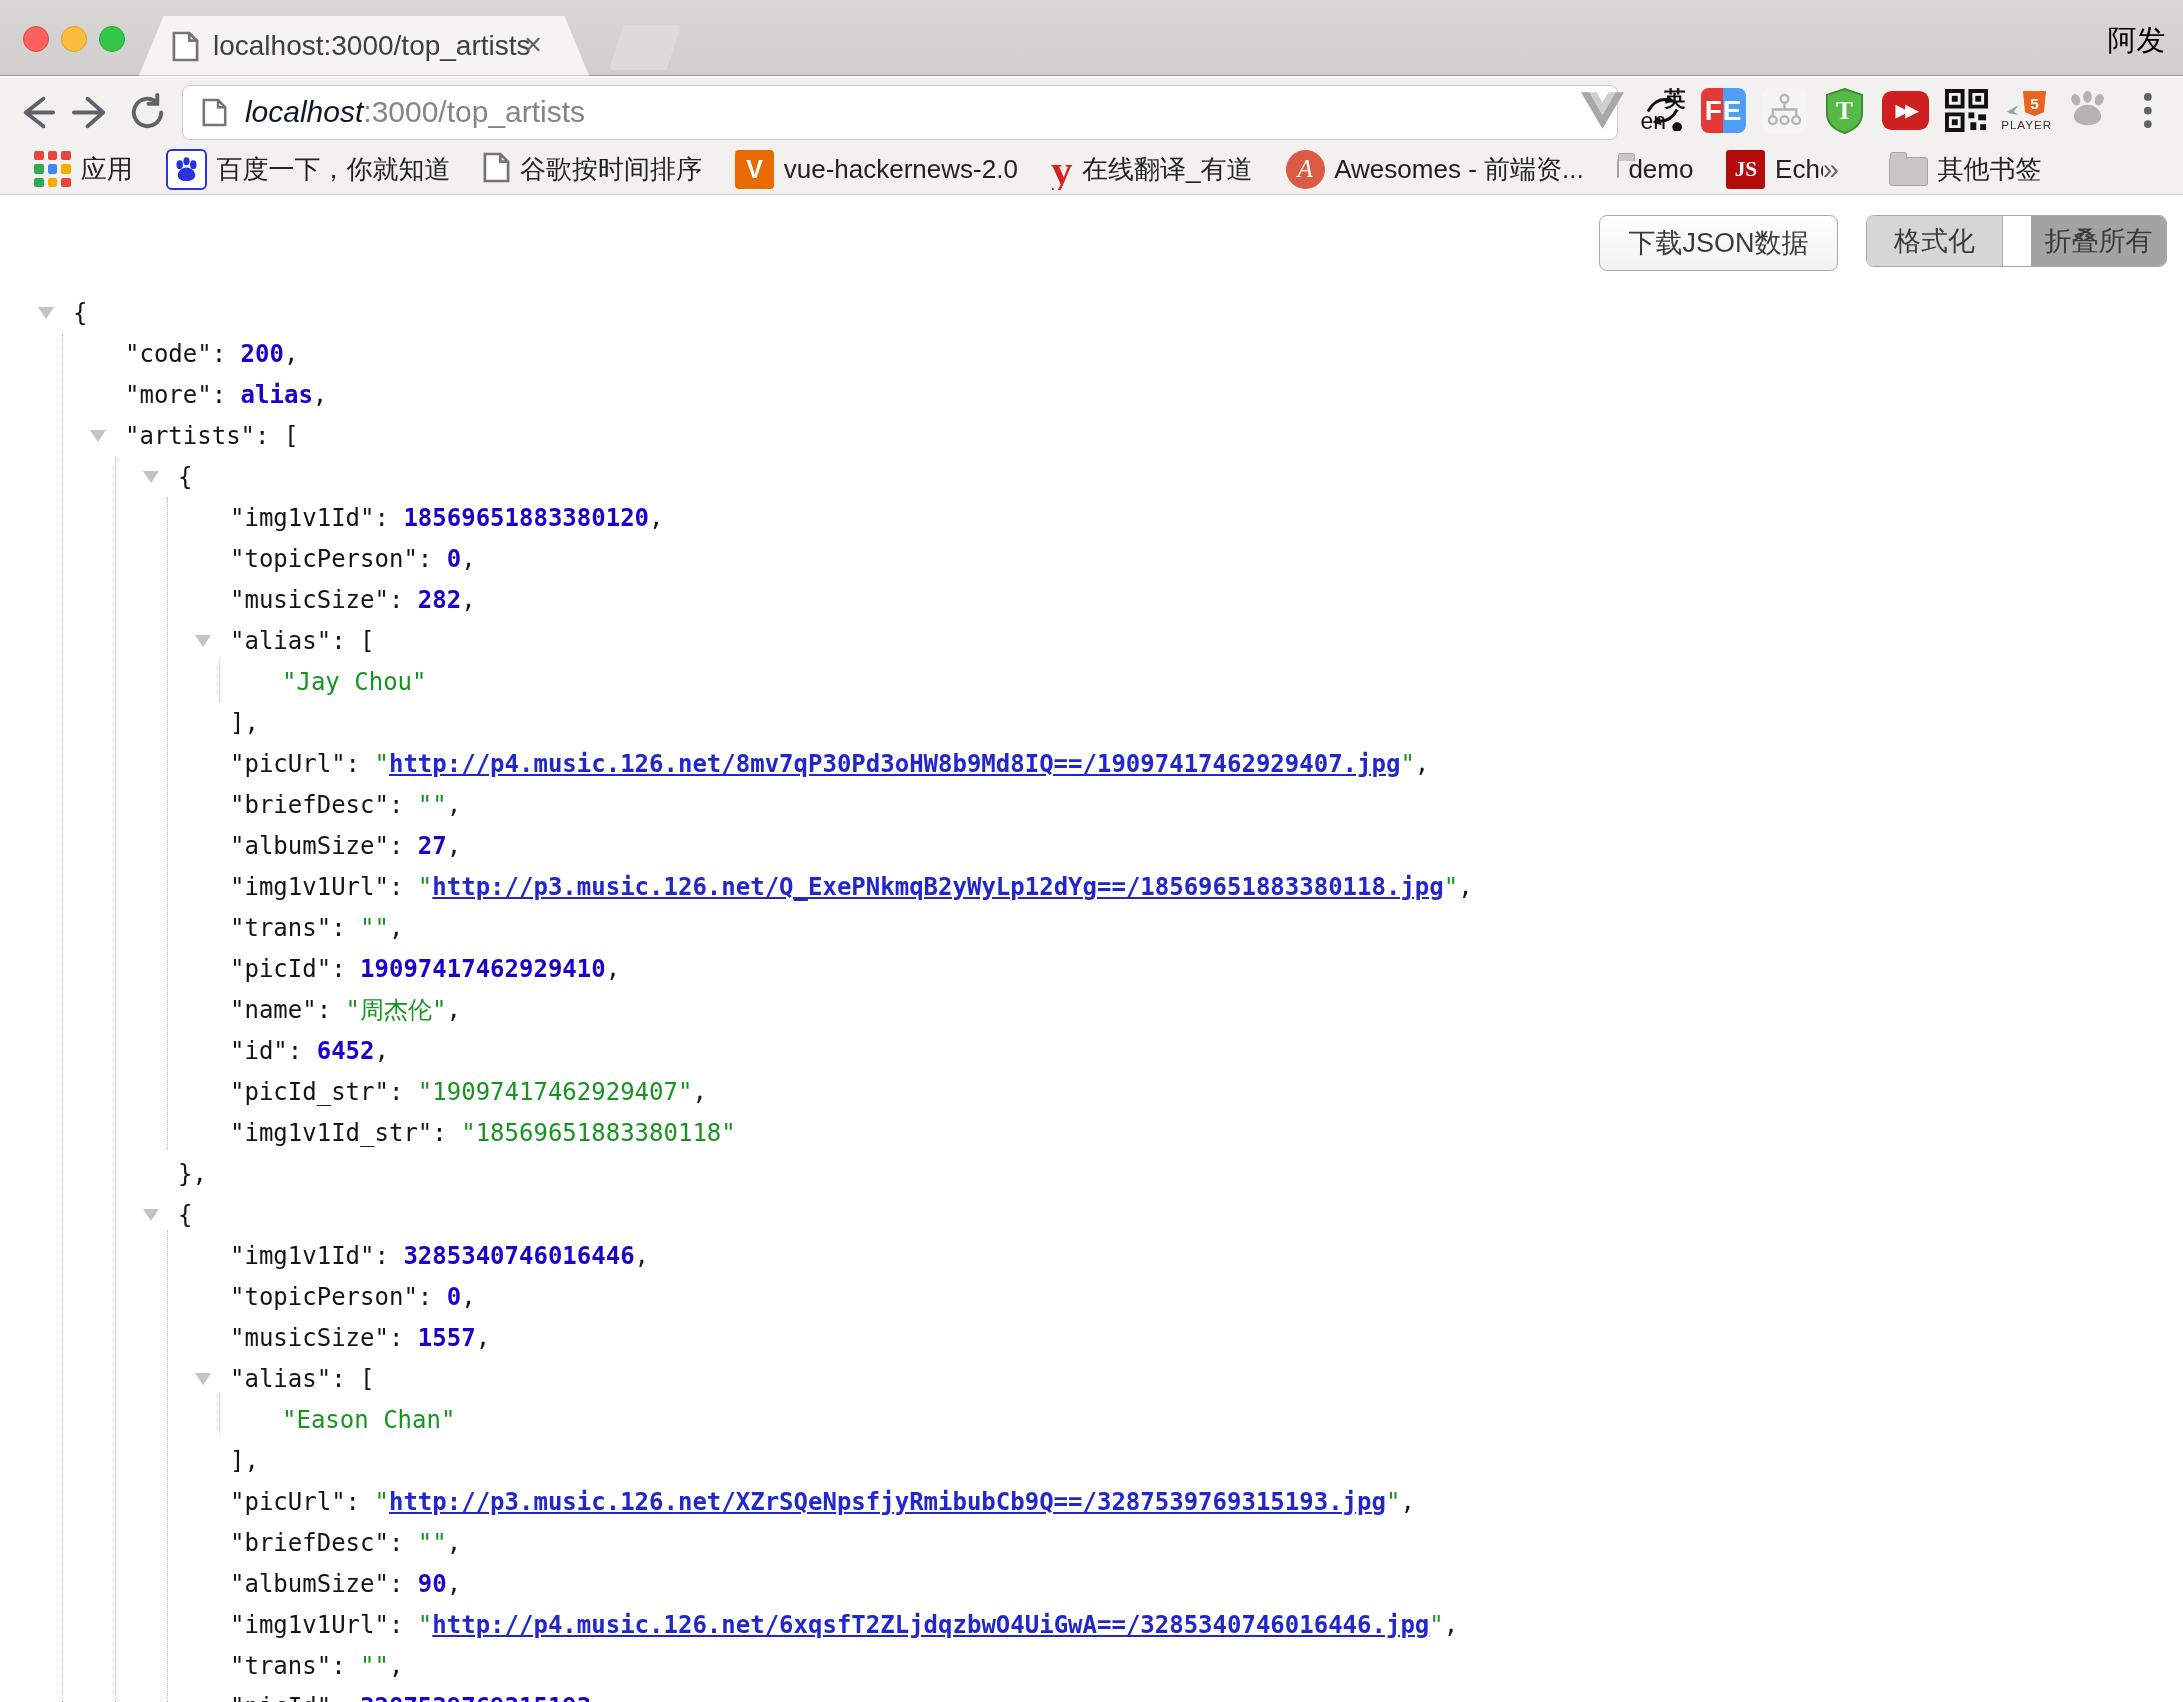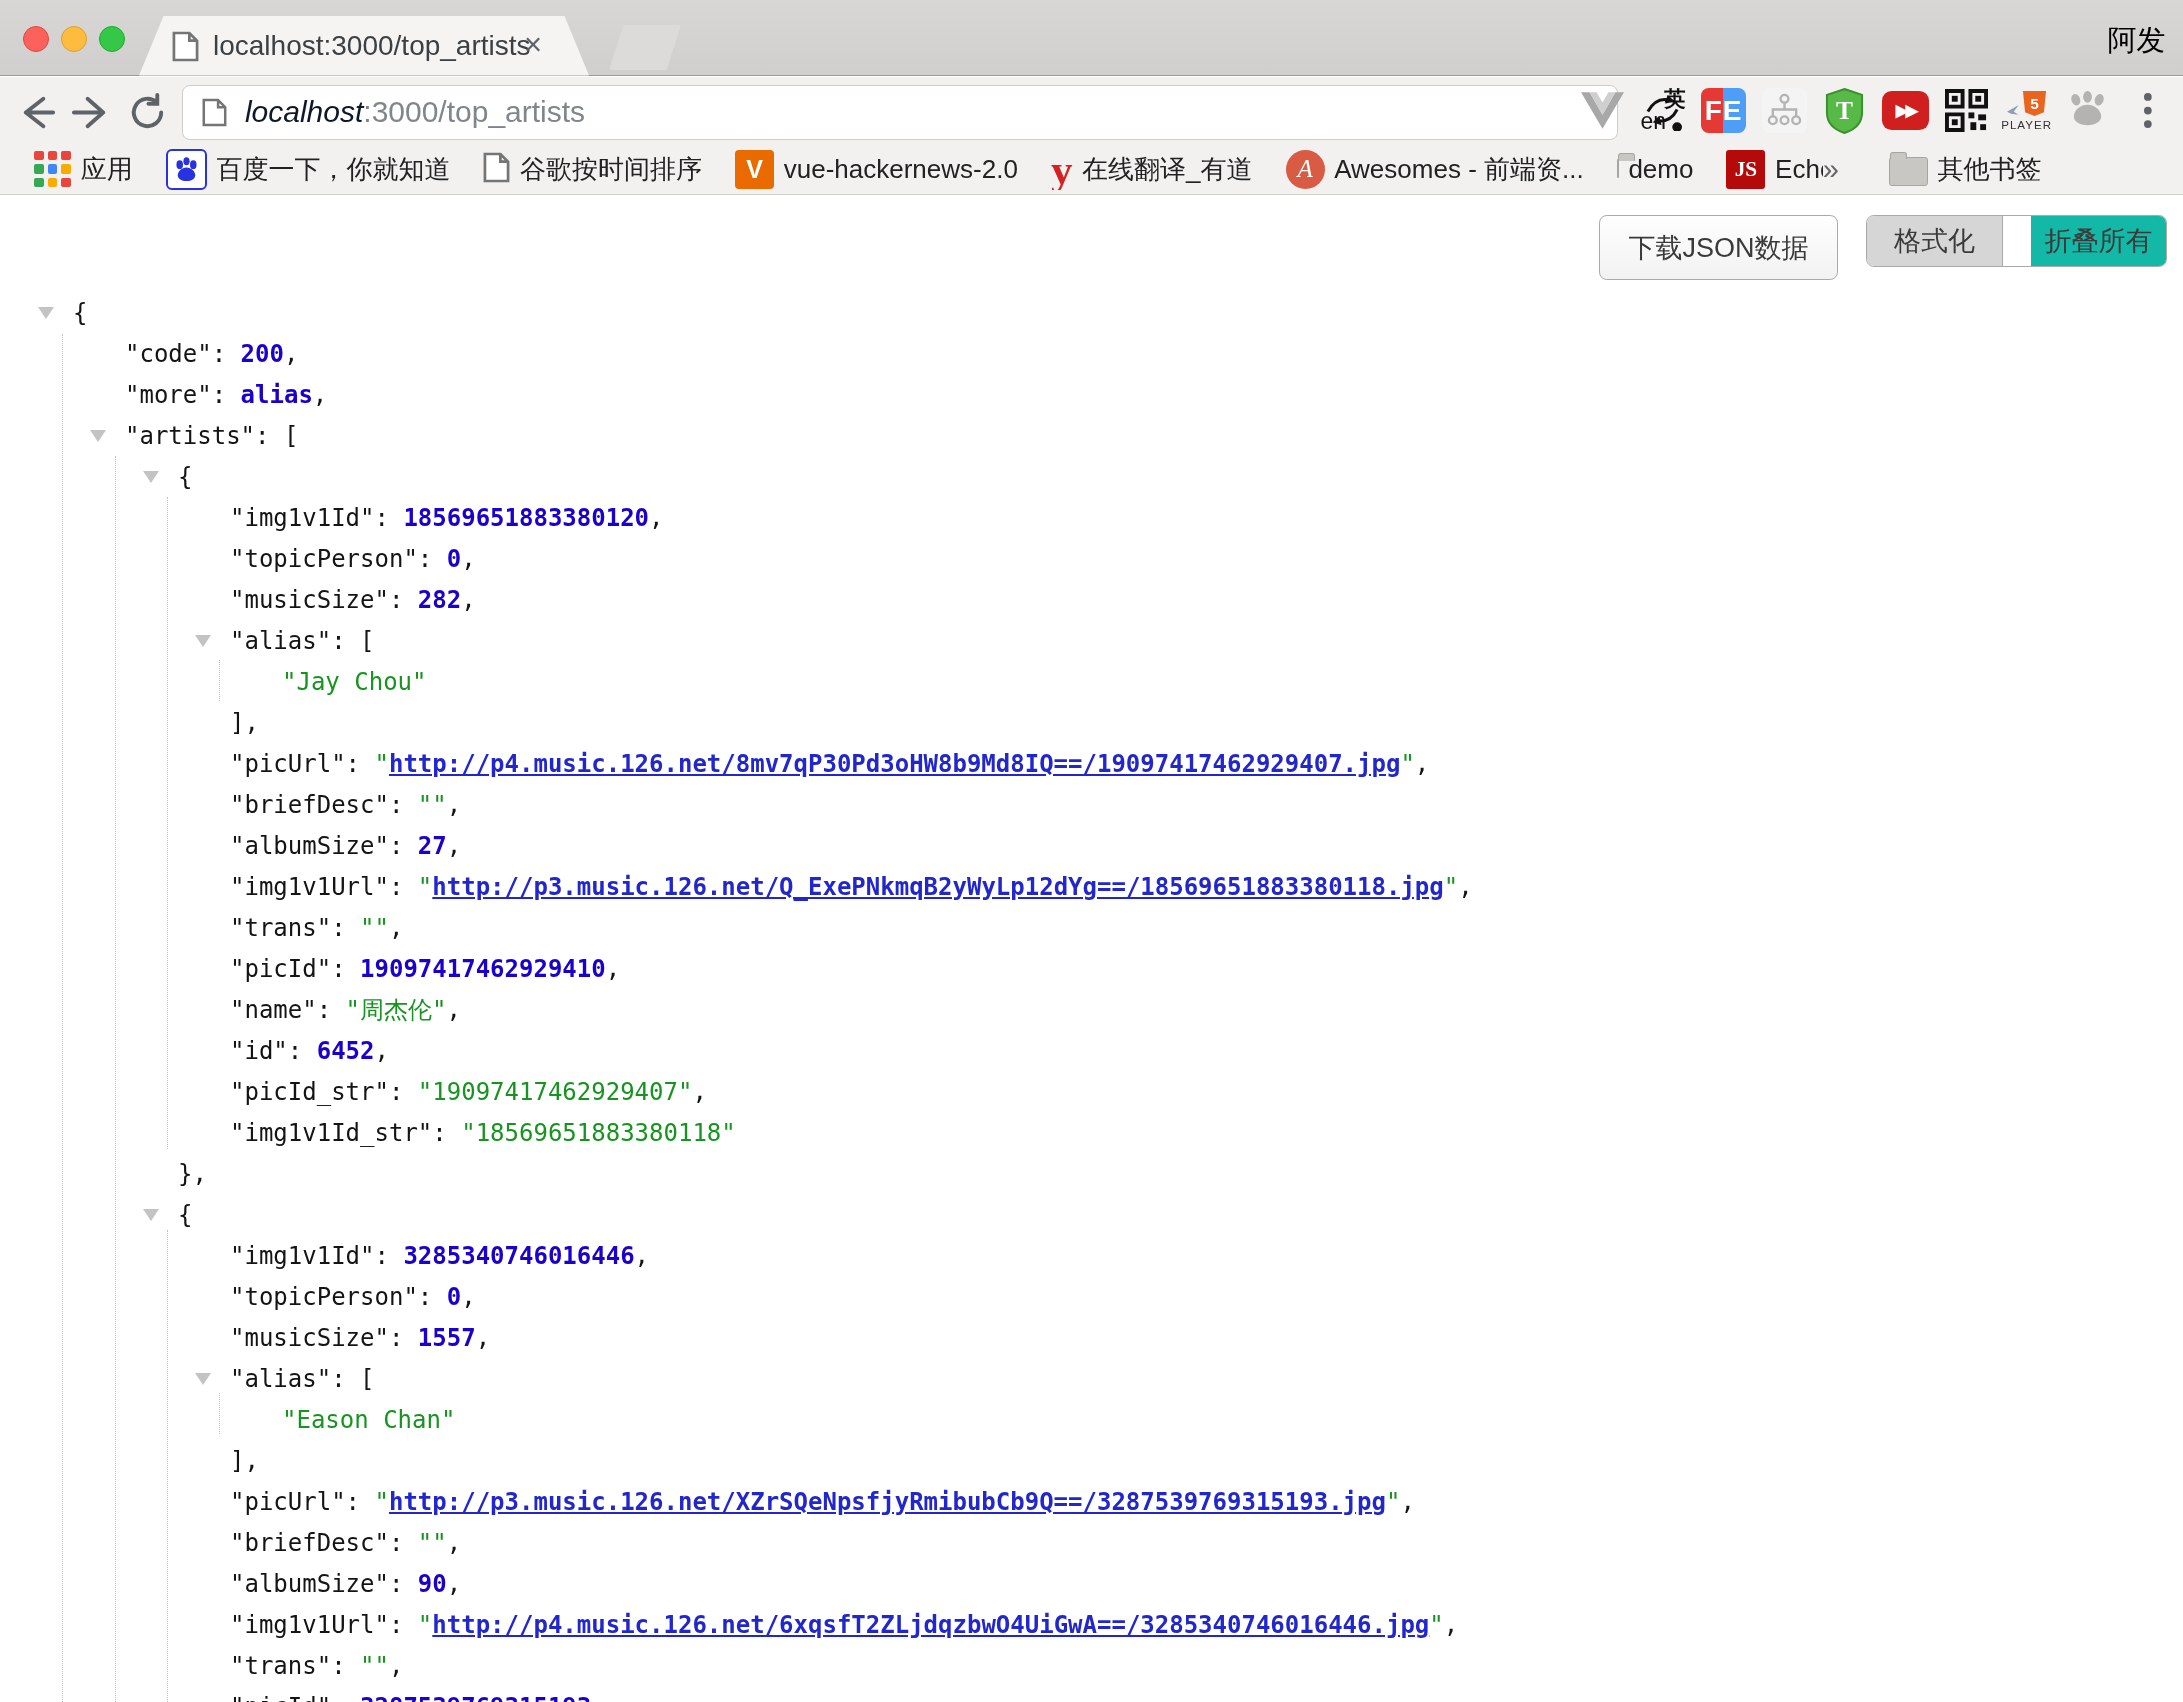--- a/index.html
+++ b/index.html
@@ -55,29 +55,29 @@
     border:1px solid #a7a5a2; border-radius:2.9px; margin-top:5.8px; }
   .foldericon:before { content:""; position:absolute; left:0; top:-6.8px; width:15.5px; height:6.8px;
     background:#c9c7c4; border:1px solid #a7a5a2; border-bottom:none; border-radius:2.9px 2.9px 0 0; }
   .sq-icon { width:39px; height:39px; border-radius:3.9px; color:#fff; font-weight:bold;
     display:flex; align-items:center; justify-content:center; }
   .circle-icon { width:39px; height:39px; border-radius:50%; color:#fff;
     display:flex; align-items:center; justify-content:center; }
 
   
   .pagebtns { position:absolute; top:215px; height:52px; }
-  .btn-download { left:1599px; width:239px; position:absolute; height:65px;
+  .btn-download { left:1599px; width:239px; position:absolute; height:56px;
     background:linear-gradient(#fefefe,#f2f2f2); border:1.9px solid #a9a9a9; border-radius:7.8px;
     font-size:27px; color:#3a3a3a; display:flex; align-items:center; justify-content:center; }
   .segmented { position:absolute; left:1866px; width:301px; height:52px;
     border:1.9px solid #a9a9a9; border-radius:7.8px; display:flex; overflow:hidden; }
   .seg { flex:1; font-size:27px; color:#3a3a3a; display:flex; align-items:center;
     justify-content:center; }
   .seg-active { background:#d6d6d6; border-right:1px solid #a9a9a9; }
-  .seg-idle { background:#14b8a6;margin-left:28px; }
+  .seg-idle { background:#a3a3a3;margin-left:28px; }
 
   
   #json-tree { position:absolute; left:0; top:293px; width:2183px;
     font-family:"DejaVu Sans Mono", monospace; font-size:24px; }
   .jline { position:relative; height:41px; line-height:41px; white-space:nowrap; }
   .jtri { position:absolute; top:13.6px; width:0; height:0;
     border-left:8.7px solid transparent; border-right:8.7px solid transparent;
     border-top:12.6px solid #c3c3c3; }
   .guide { position:absolute; width:0; border-left:1px dotted #c0c0c0; }
   .seg-k, .seg-p { color:#141414; }

